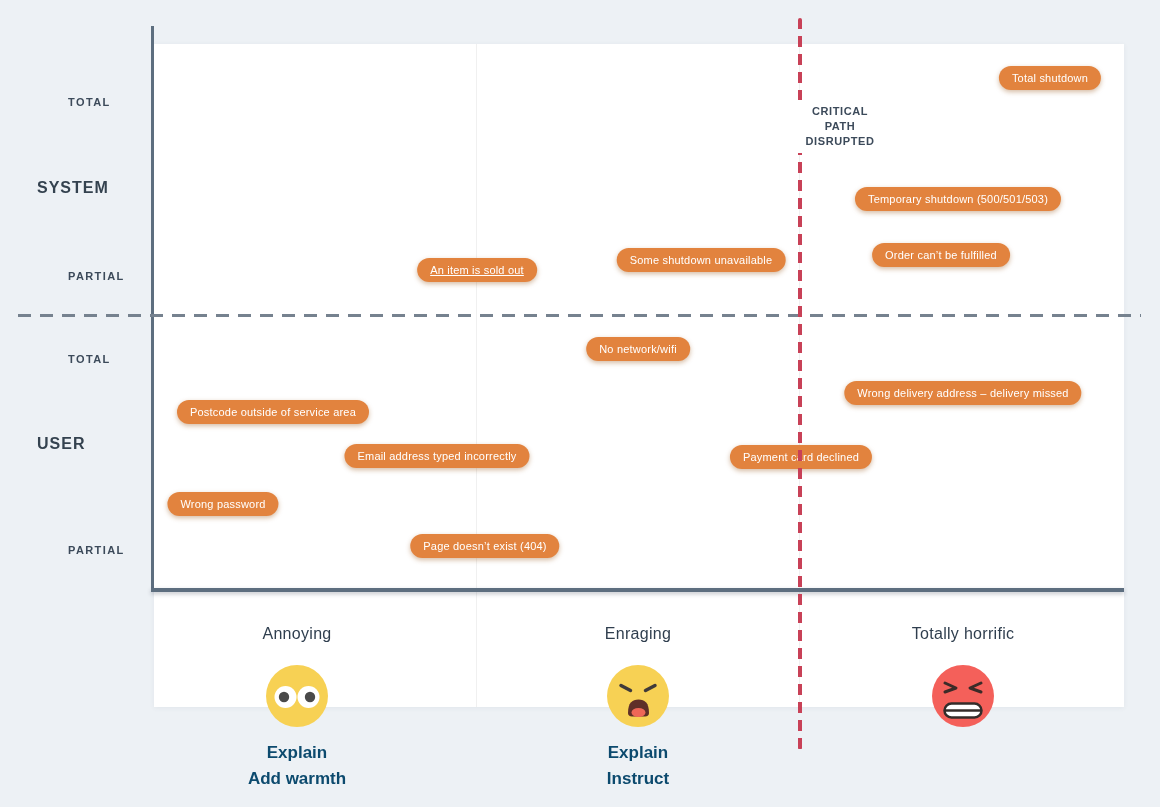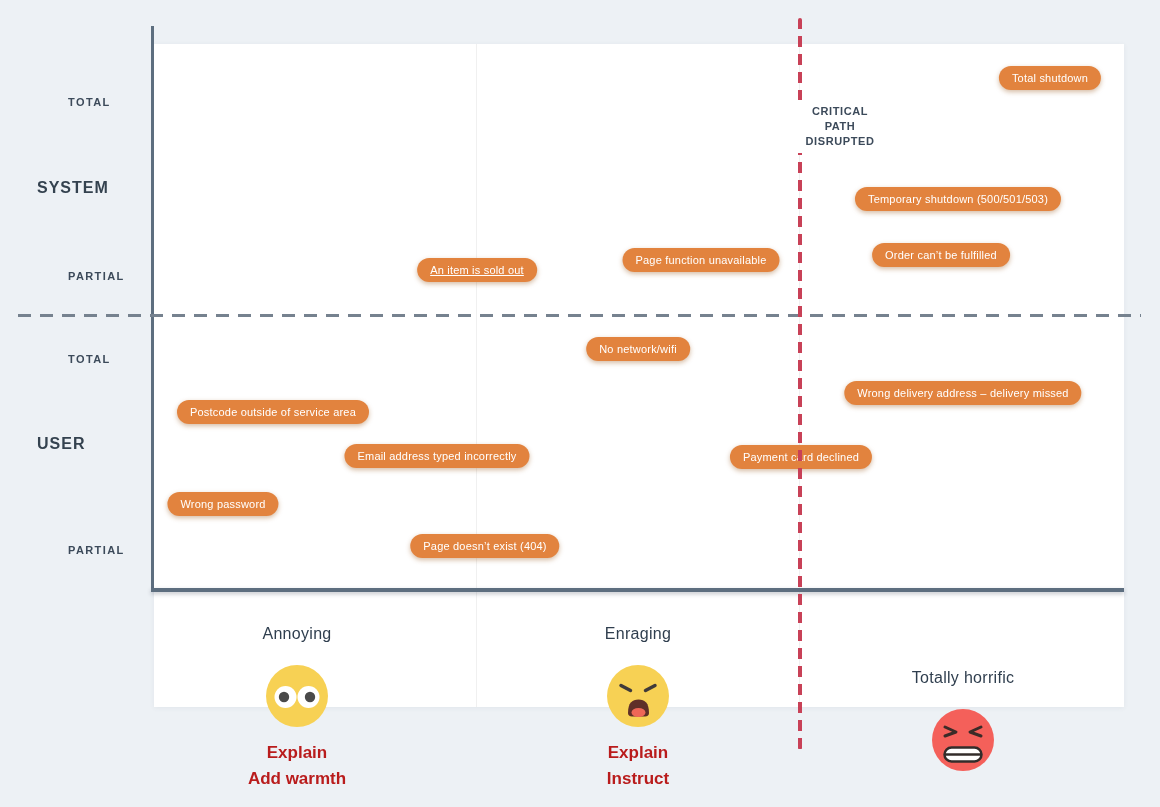--- a/index.html
+++ b/index.html
@@ -59,21 +59,21 @@
     padding:0 13px;border-radius:13px;
     background:#e2833e;color:#ffffff;
     font-size:11px;letter-spacing:.2px;white-space:nowrap;
     box-shadow:0 2px 5px rgba(150,85,25,.40);
   }
 
   
   .column{position:absolute;top:622px;width:280px;transform:translateX(-50%);text-align:center;}
   .col-title{font-size:16px;font-weight:500;line-height:24px;color:#2f3e4e;letter-spacing:.3px;}
   .col-emoji{margin-top:18px;height:64px;line-height:0;}
-  .col-advice{margin-top:12px;font-size:17px;font-weight:700;line-height:26px;color:#b91c1c;}
+  .col-advice{margin-top:12px;font-size:17px;font-weight:700;line-height:26px;color:#0c4a6e;}
 </style>
 </head>
 <body>
 
 <div class="stage">
 
   <div class="plot-area"></div>
   <div class="gridline" style="left:476px;"></div>
   <div class="gridline" style="left:799px;"></div>
 
@@ -87,21 +87,21 @@
   <div class="tick" style="top:270px;">PARTIAL</div>
   <div class="tick" style="top:353px;">TOTAL</div>
   <div class="section-label" style="top:435px;">USER</div>
   <div class="tick" style="top:544px;">PARTIAL</div>
 
   <div id="pill-layer">
       <div class="pill" style="left: 1050px; top: 78px;">Total shutdown</div>
       <div class="pill" style="left: 958px; top: 163px; margin-top: 36px;">Temporary shutdown (500/501/503)</div>
       <div class="pill" style="left: 941px; top: 255px;">Order can’t be fulfilled</div>
       <div class="pill" style="left: 477px; top: 270px; text-decoration: underline;">An item is sold out</div>
-      <div class="pill" style="left: 701px; top: 260px;">Page function unavailable</div>
+      <div class="pill" style="left: 701px; top: 260px;">Some shutdown unavailable</div>
       <div class="pill" style="left: 638px; top: 349px;">No network/wifi</div>
       <div class="pill" style="left: 963px; top: 349px; margin-top: 44px;">Wrong delivery address – delivery missed</div>
       <div class="pill" style="left: 273px; top: 412px;">Postcode outside of service area</div>
       <div class="pill" style="left: 437px; top: 456px; text-align: right;">Email address typed incorrectly</div>
       <div class="pill" style="left: 223px; top: 504px;">Wrong password</div>
       <div class="pill" style="left: 801px; top: 457px;">Payment card declined</div>
       <div class="pill" style="left: 485px; top: 546px;">Page doesn’t exist (404)</div>
     </div>
 
   <div class="red-dash"></div>
@@ -135,21 +135,21 @@
             <path d="M49 21.5 L39.5 26.5" stroke="#3f3a3a" stroke-width="3.5" stroke-linecap="round" fill="none"></path>
             <path d="M22 49 C22 39 26 35.5 32.5 35.5 C39 35.5 43 39 43 49 C43 51.8 40.8 52.5 38.5 52.5 L26.5 52.5 C24.2 52.5 22 51.8 22 49 Z" fill="#5f2f28"></path>
             <ellipse cx="32.5" cy="48.5" rx="7" ry="4.5" fill="#ee6757"></ellipse>
           </svg></div>
     <div class="col-advice">
       <div>Explain</div>
       <div>Instruct</div>
     </div>
   </div>
 
-  <div class="column" style="left: 963px; margin-top: 44px;">
+  <div class="column" style="left: 963px;">
     <div class="col-title">Totally horrific</div>
     <div class="col-emoji"><svg width="64" height="64" viewBox="0 0 64 64">
             <circle cx="32" cy="32" r="31" fill="#f4605a"></circle>
             <path d="M14 19 L25 24 L14 28" stroke="#3b2b28" stroke-width="3" stroke-linecap="round" stroke-linejoin="round" fill="none"></path>
             <path d="M50 19 L39 24 L50 28" stroke="#3b2b28" stroke-width="3" stroke-linecap="round" stroke-linejoin="round" fill="none"></path>
             <rect x="13.5" y="39.5" width="37" height="14" rx="7" fill="#ffffff" stroke="#332c2a" stroke-width="2.5"></rect>
             <line x1="14" y1="46.5" x2="50" y2="46.5" stroke="#332c2a" stroke-width="2.5"></line>
           </svg></div>
   </div>
 </div>

